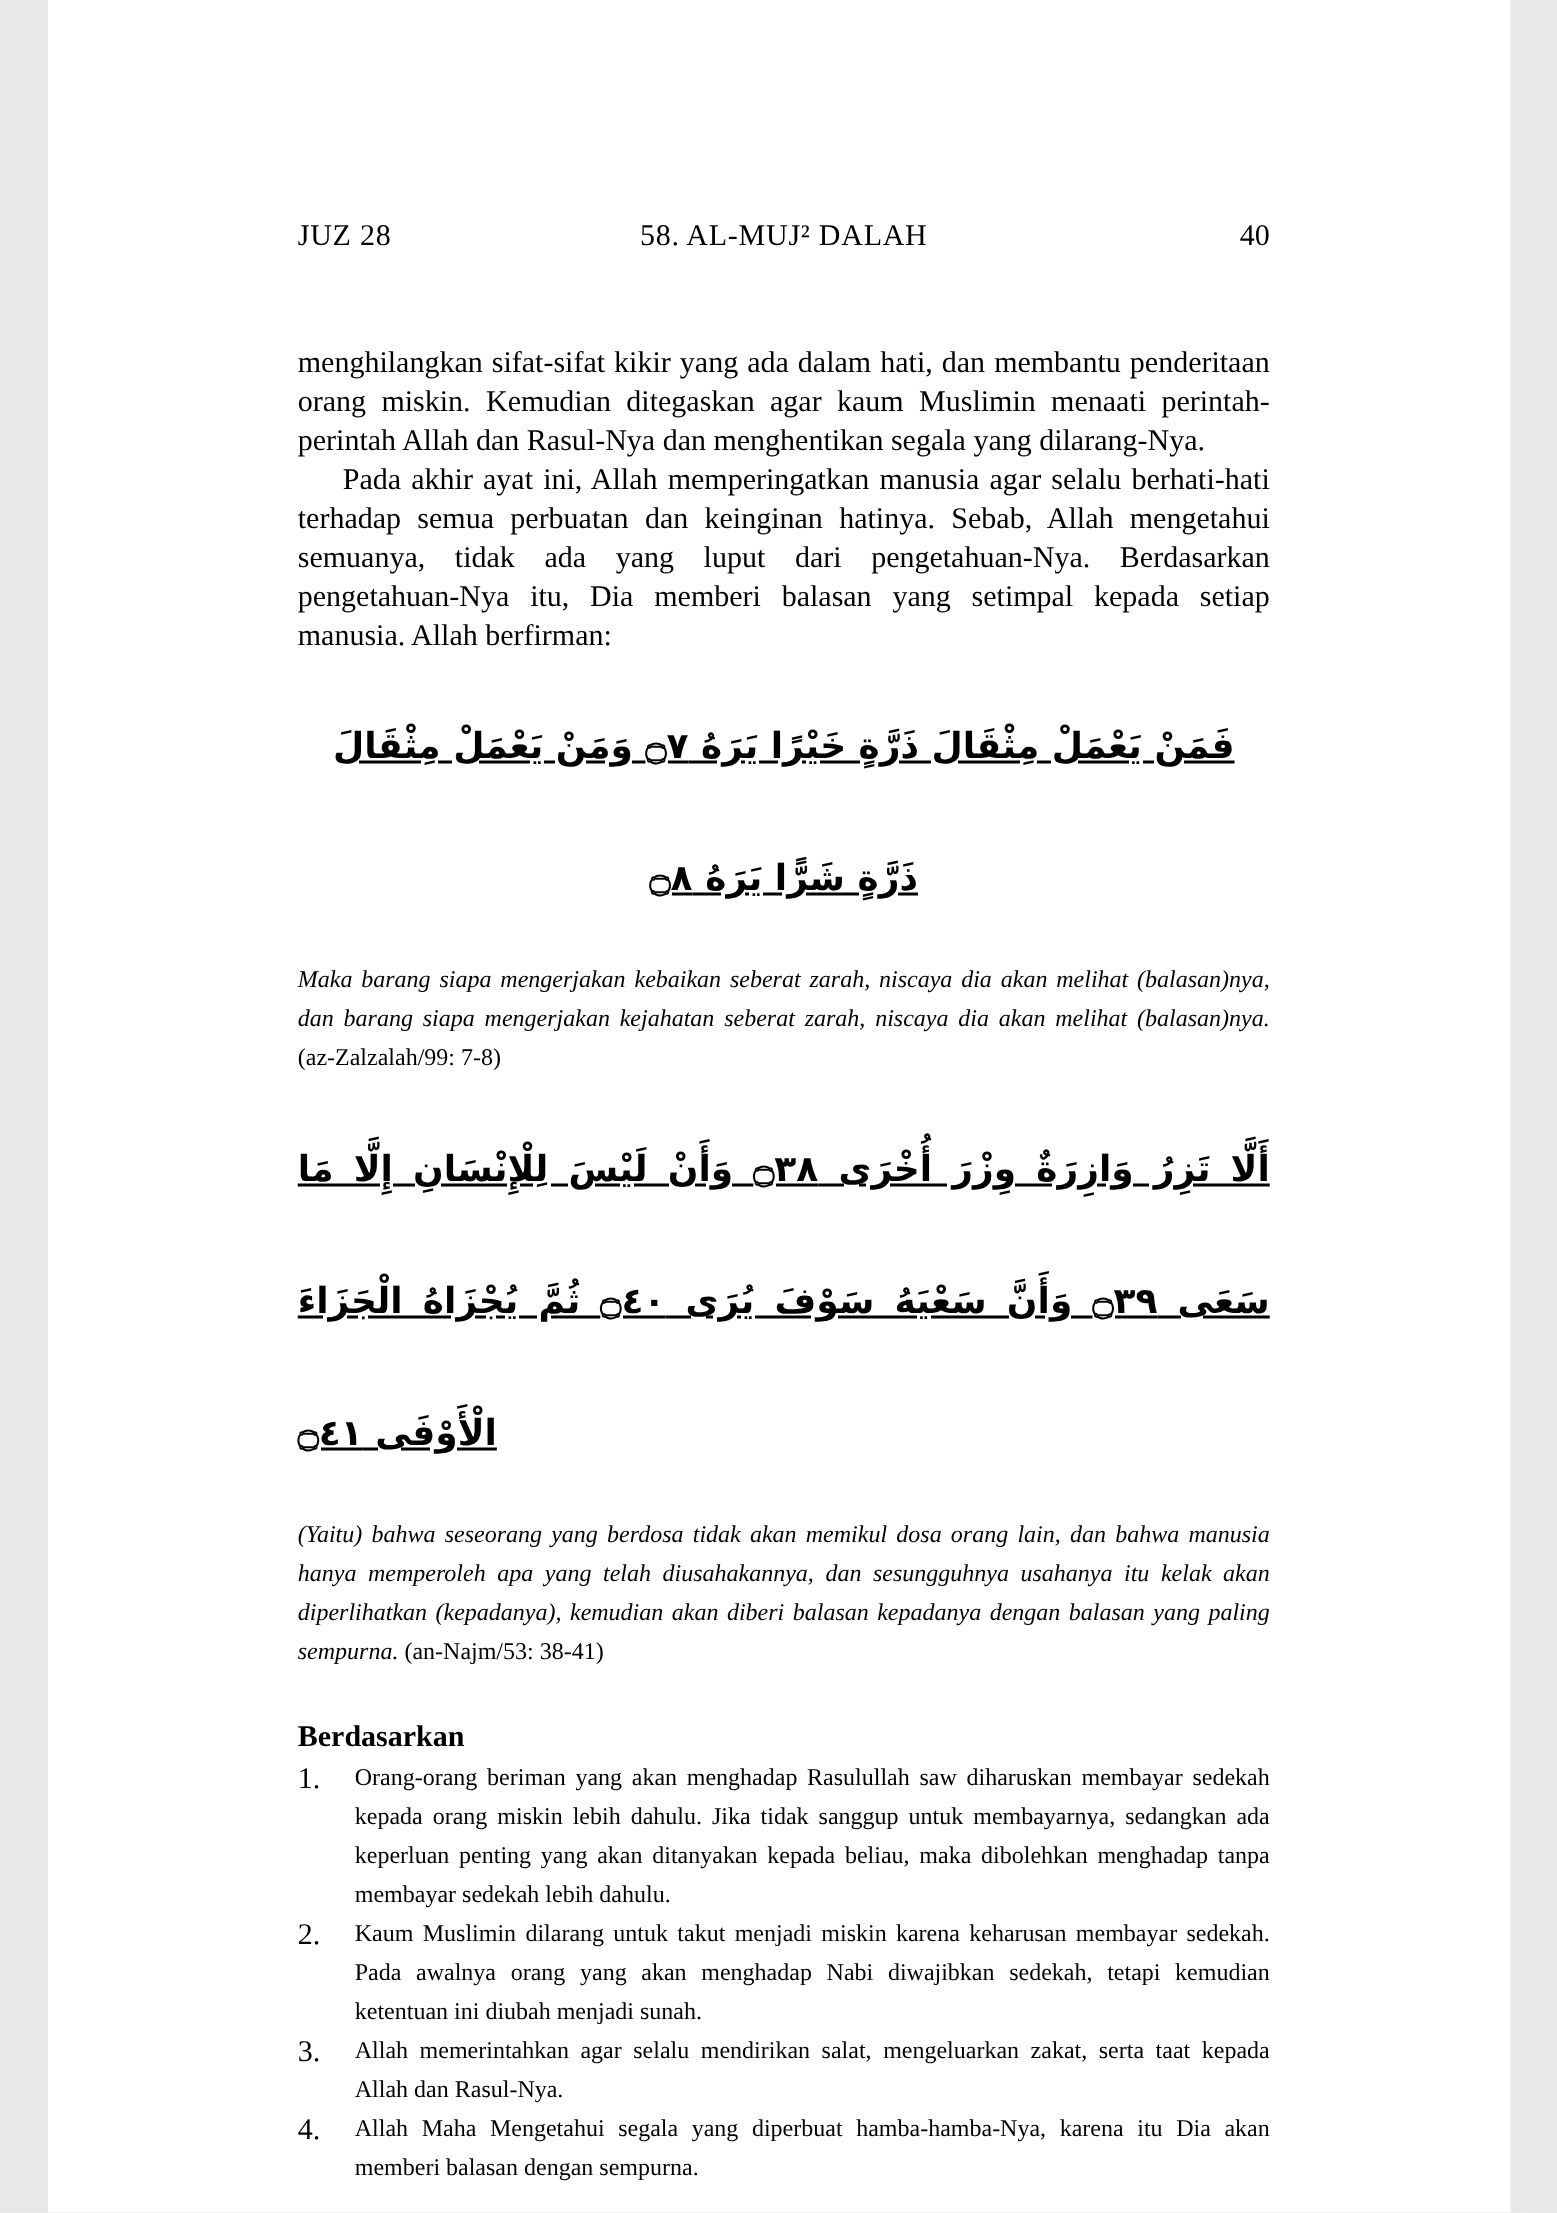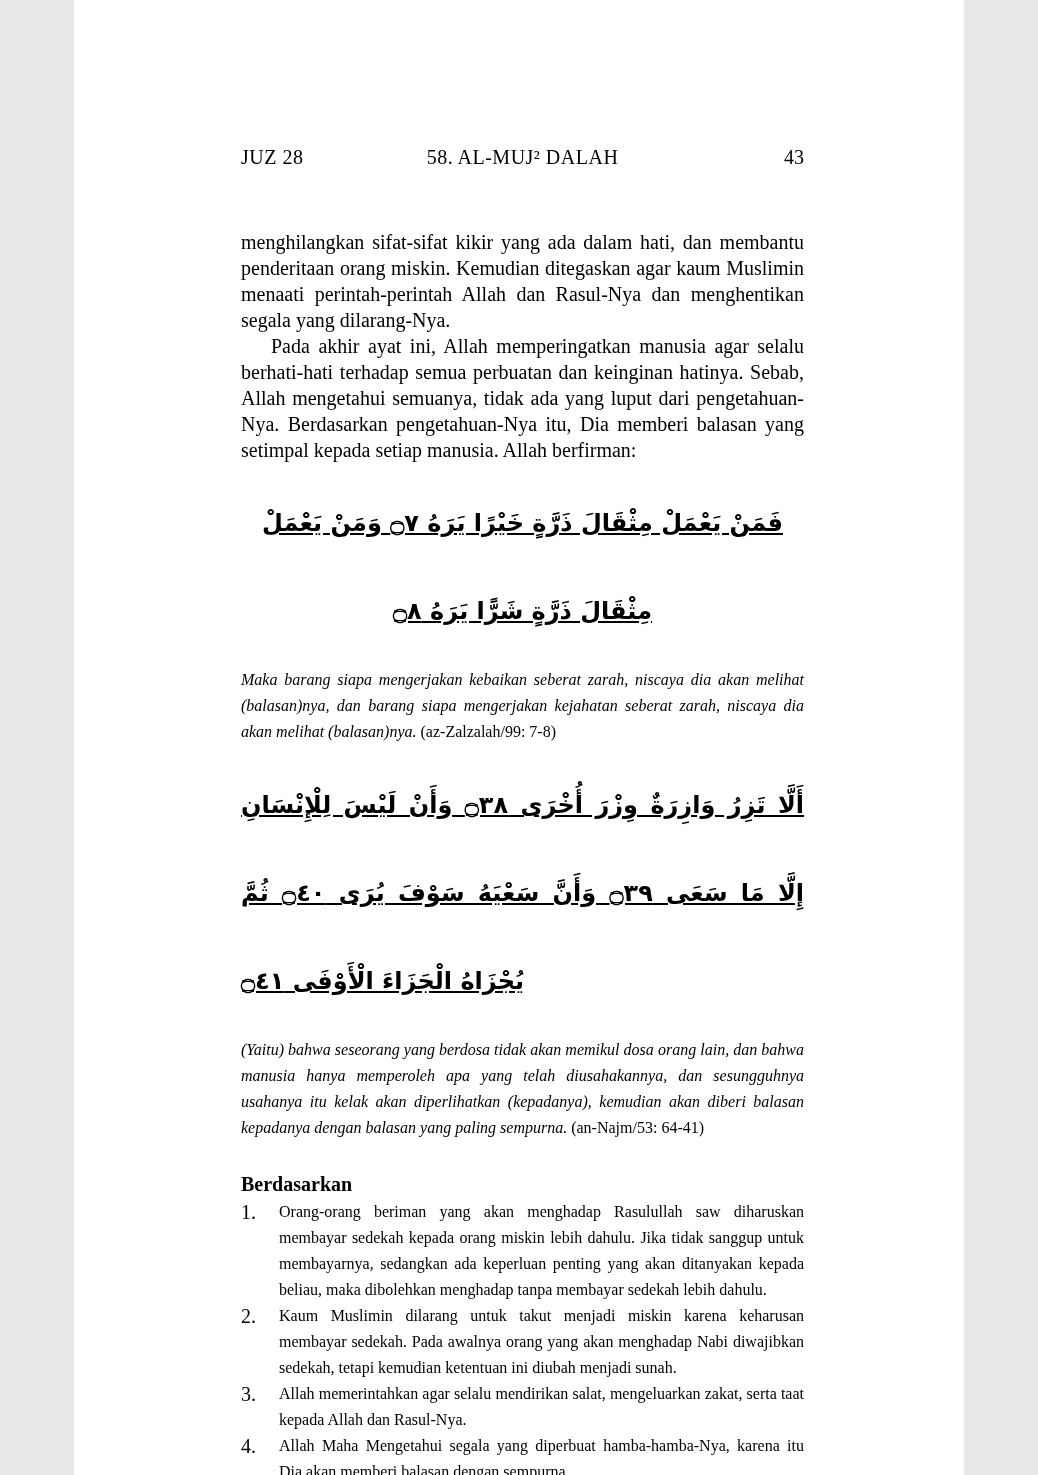--- a/index.html
+++ b/index.html
@@ -1,18 +1,18 @@
 <!DOCTYPE html>
 <html><head>
 <meta charset="utf-8">
 <style>
   * { box-sizing: border-box; }
   html, body { margin: 0; padding: 0; background: #e8e8e8; }
   .page {
-    width: 890px;
+    width: 975px;
     height: 1475px;
     margin: 0 auto;
     background: #ffffff;
     color: #000000;
     font-family: "Liberation Serif", serif;
     padding: 145px 160px 40px 167px;
     position: relative;
     overflow: hidden;
   }
   .page-header {
@@ -88,42 +88,42 @@
   }
 </style>
 </head>
 <body>
 
 <div class="page">
 
   <header class="page-header">
     <span class="juz">JUZ 28</span>
     <span class="surah">58. AL-MUJ² DALAH</span>
-    <span class="pagenum">43</span>
+    <span class="pagenum">40</span>
   </header>
 
   <main>
 
     <p class="body">menghilangkan sifat-sifat kikir yang ada dalam hati, dan membantu penderitaan orang miskin. Kemudian ditegaskan agar kaum Muslimin menaati perintah-perintah Allah dan Rasul-Nya dan menghentikan segala yang dilarang-Nya.</p>
 
     <p class="body indent">Pada akhir ayat ini, Allah memperingatkan manusia agar selalu berhati-hati terhadap semua perbuatan dan keinginan hatinya. Sebab, Allah mengetahui semuanya, tidak ada yang luput dari pengetahuan-Nya. Berdasarkan pengetahuan-Nya itu, Dia memberi balasan yang setimpal kepada setiap manusia. Allah berfirman:</p>
 
     <p class="arabic single" dir="rtl" lang="ar">فَمَنْ يَعْمَلْ مِثْقَالَ ذَرَّةٍ خَيْرًا يَرَهُ ۝٧ وَمَنْ يَعْمَلْ مِثْقَالَ ذَرَّةٍ شَرًّا يَرَهُ ۝٨</p>
 
     <p class="translation">
       <span class="ital">Maka barang siapa mengerjakan kebaikan seberat zarah, niscaya dia akan melihat (balasan)nya, dan barang siapa mengerjakan kejahatan seberat zarah, niscaya dia akan melihat (balasan)nya.</span>
       <span class="ref">(az-Zalzalah/99: 7-8)</span>
     </p>
 
 
     <p class="arabic multi" dir="rtl" lang="ar">أَلَّا تَزِرُ وَازِرَةٌ وِزْرَ أُخْرَى ۝٣٨ وَأَنْ لَيْسَ لِلْإِنْسَانِ إِلَّا مَا سَعَى ۝٣٩ وَأَنَّ سَعْيَهُ سَوْفَ يُرَى ۝٤٠ ثُمَّ يُجْزَاهُ الْجَزَاءَ الْأَوْفَى ۝٤١</p>
 
     <p class="translation">
       <span class="ital">(Yaitu) bahwa seseorang yang berdosa tidak akan memikul dosa orang lain, dan bahwa manusia hanya memperoleh apa yang telah diusahakannya, dan sesungguhnya usahanya itu kelak akan diperlihatkan (kepadanya), kemudian akan diberi balasan kepadanya dengan balasan yang paling sempurna.</span>
-      <span class="ref">(an-Najm/53: 64-41)</span>
+      <span class="ref">(an-Najm/53: 38-41)</span>
     </p>
 
     <h2 class="heading">Berdasarkan</h2>
 
     <ol class="conclusion-list">
       <li>
         <span class="num">1.</span>
         <span class="txt">Orang-orang beriman yang akan menghadap Rasulullah saw diharuskan membayar sedekah kepada orang miskin lebih dahulu. Jika tidak sanggup untuk membayarnya, sedangkan ada keperluan penting yang akan ditanyakan kepada beliau, maka dibolehkan menghadap tanpa membayar sedekah lebih dahulu.</span>
       </li>
       <li>

